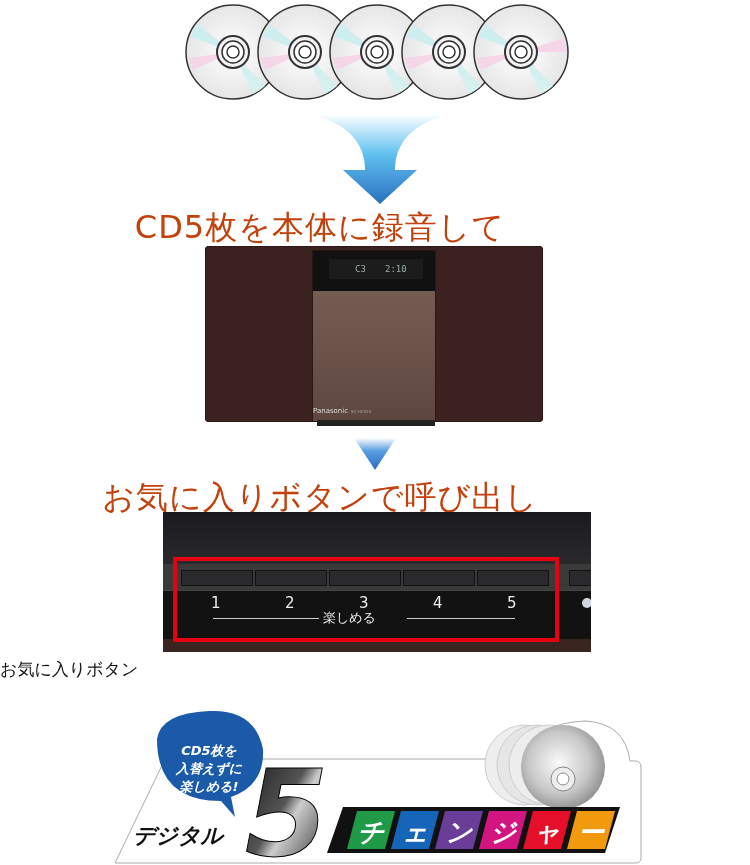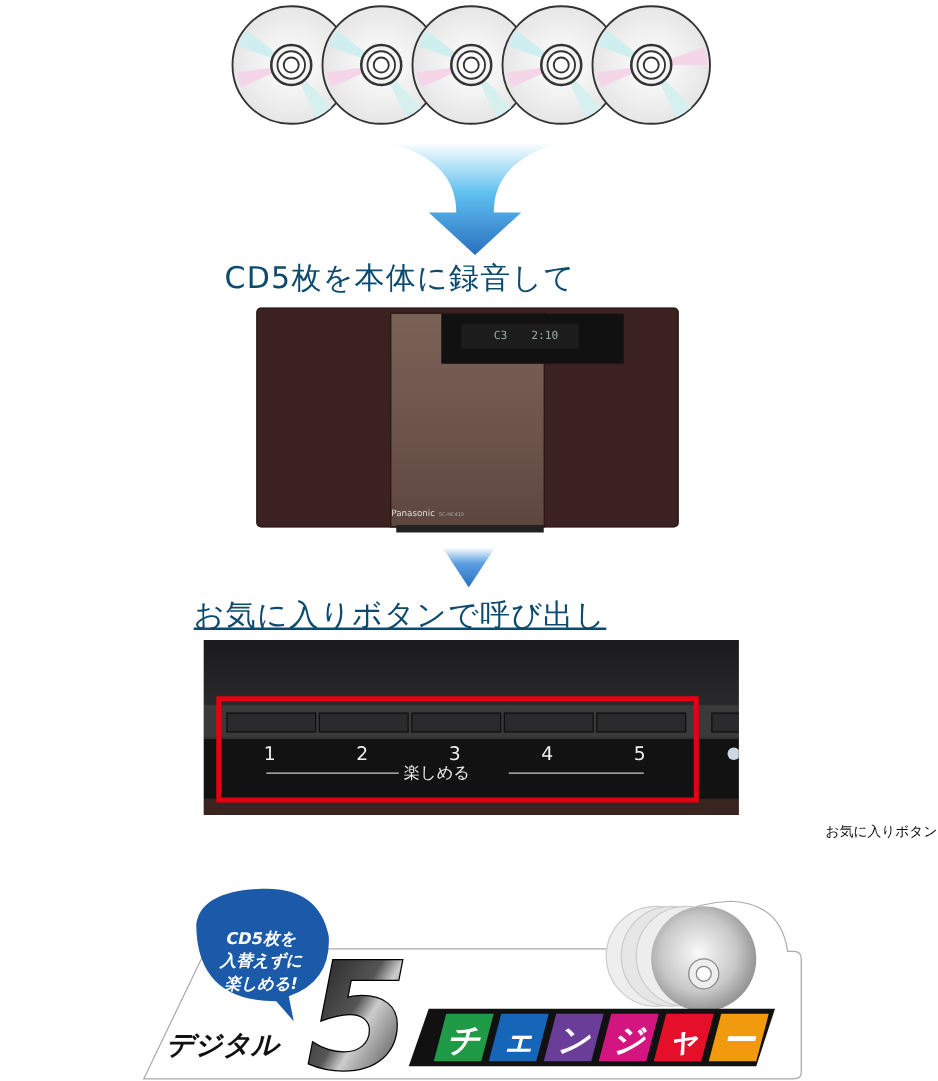--- a/index.html
+++ b/index.html
@@ -1,45 +1,45 @@
 <!DOCTYPE html>
 <html><head>
 <meta charset="utf-8">
 <style>
   html,body{margin:0;padding:0;background:#fff;}
   body{width:750px;height:865px;position:relative;overflow:hidden;font-family:"DejaVu Sans","Liberation Sans",sans-serif;}
   .abs{position:absolute;}
   .cd-row{left:183px;top:2px;width:390px;height:100px;}
   .cd{position:absolute;top:0;width:100px;height:100px;}
   .arrow-big{left:305px;top:108px;width:150px;height:96px;}
-  .heading{left:0;width:640px;text-align:center;color:#0c4a6e;font-size:24px;letter-spacing:1px;}
+  .heading{left:0;width:640px;text-align:center;color:#c2410c;font-size:32px;letter-spacing:1px;}
   .h1{top:206px;}
-  .h2{top:476px;text-decoration:underline;}
+  .h2{top:476px;}
   .stereo{left:205px;top:246px;width:340px;height:180px;}
   .body-panel{position:absolute;left:0;top:0;width:338px;height:176px;background:#3b2220;border-radius:4px;box-shadow:inset 0 0 0 1px #2c1715;}
   .center-panel{position:absolute;left:107px;top:4px;width:122px;height:170px;background:linear-gradient(180deg,#7a6257 0%,#6b534a 60%,#5c463e 100%);border:1px solid #2a1815;}
-  .disp{position:absolute;left:0;top:0;width:146px;height:40px;background:#111;margin-left:40px;}
+  .disp{position:absolute;left:0;top:0;width:122px;height:40px;background:#111;}
   .disp-inner{position:absolute;left:16px;top:8px;width:94px;height:20px;background:#1c1c1c;color:#9aa;font-family:"DejaVu Sans Mono",monospace;font-size:9px;line-height:20px;}
   .disp-inner span{position:absolute;}
   .brand{position:absolute;left:0;bottom:6px;color:#ddd;font-size:7px;font-weight:normal;}
   .model{position:absolute;left:38px;bottom:7px;color:#aaa;font-size:4px;}
   .stand{position:absolute;left:112px;top:174px;width:118px;height:6px;background:#222;}
   .arrow-small{left:352px;top:438px;width:46px;height:32px;}
   .btn-photo{left:163px;top:512px;width:428px;height:140px;background:#1b1b1d;overflow:hidden;}
   .photo-top{position:absolute;left:0;top:0;width:428px;height:52px;background:linear-gradient(180deg,#1a1a1c,#2a2a2c);}
   .rail{position:absolute;left:0;top:52px;width:428px;height:26px;background:#3a3a3b;}
   .key{position:absolute;top:58px;height:14px;background:#2a2a2c;border:1px solid #101010;}
   .lower{position:absolute;left:0;top:78px;width:428px;height:48px;background:#121213;border-top:1px solid #444;}
   .num{position:absolute;top:82px;color:#eee;font-size:15px;}
   .favline{position:absolute;top:106px;height:1px;background:#ccc;}
   .favtxt{position:absolute;left:160px;top:97px;color:#eee;font-size:13px;}
   .dot{position:absolute;left:419px;top:86px;width:10px;height:10px;border-radius:50%;background:#cfd8e0;}
   .fabric{position:absolute;left:0;top:127px;width:428px;height:13px;background:#3a2420;}
   .redbox{position:absolute;left:10px;top:45px;width:378px;height:77px;border:4px solid #e50012;}
-  .caption{left:0;width:750px;top:658px;text-align:right;font-size:11px;color:#111;}
+  .caption{left:0;width:750px;top:658px;text-align:left;font-size:17px;color:#111;}
   .logo{left:105px;top:703px;width:560px;height:162px;}
 </style>
 </head>
 <body>
 
 <div class="abs cd-row">
   <svg class="cd" style="left:0" viewBox="0 0 100 100">
     <defs>
       <radialGradient id="cdg" cx="50%" cy="50%" r="50%">
           <stop offset="0" stop-color="#fff"></stop>

